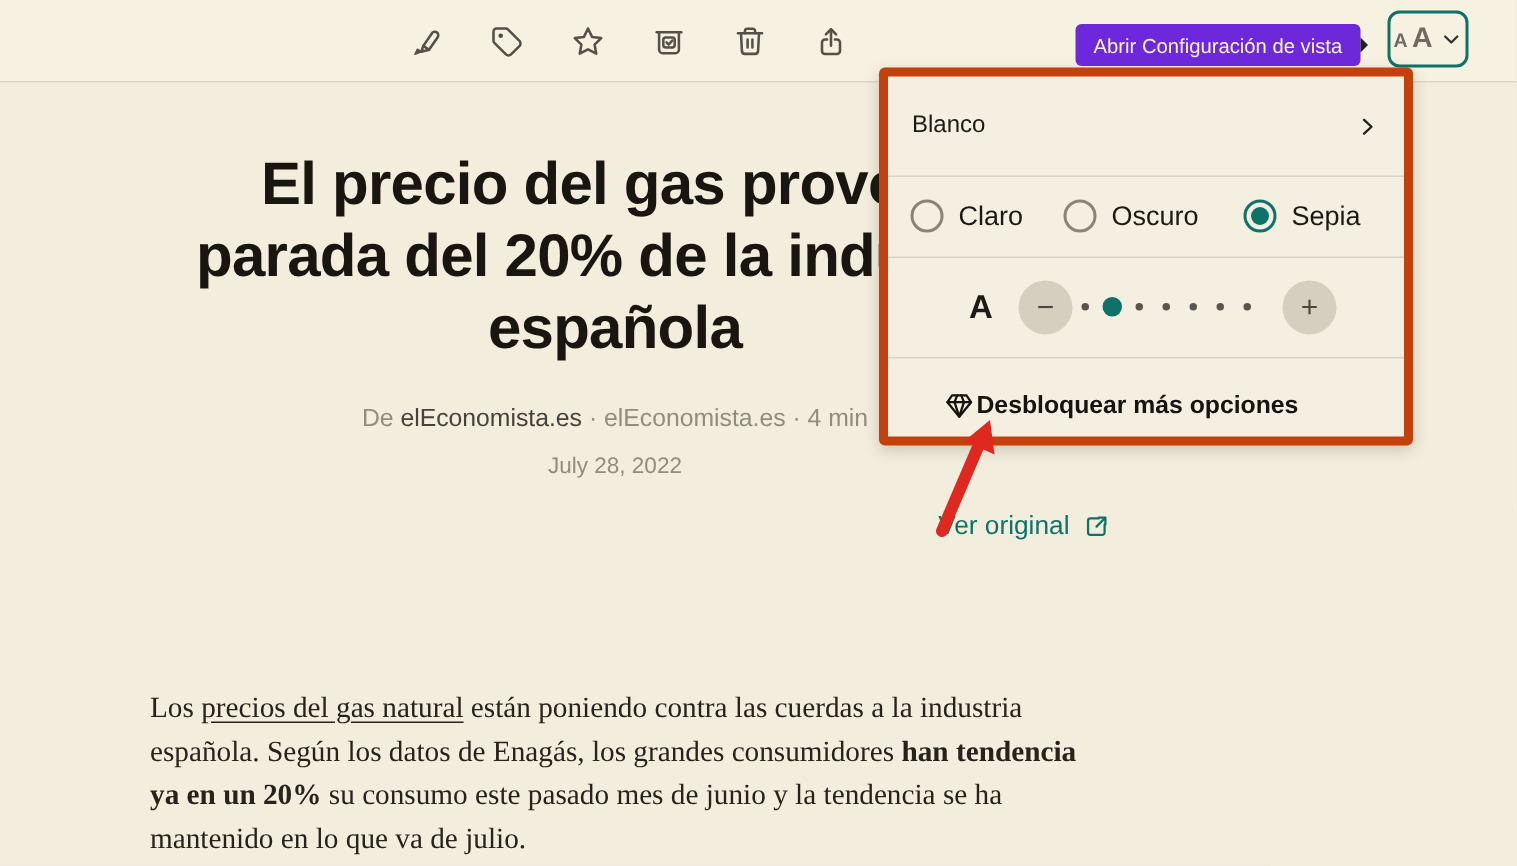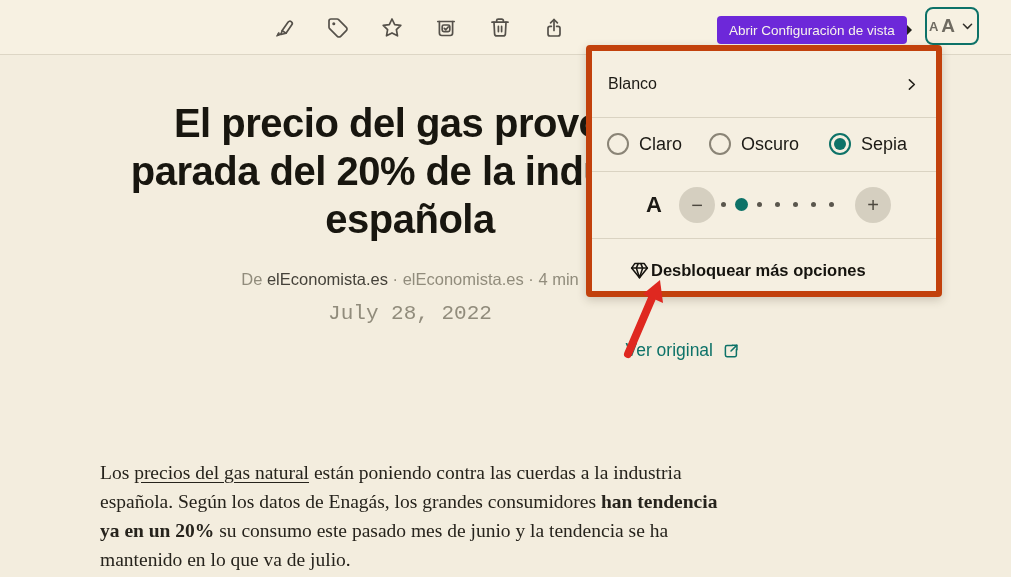--- a/index.html
+++ b/index.html
@@ -48,21 +48,21 @@
     color:#18160f; z-index:1;
   }
   .title-line { white-space:nowrap; }
   .byline {
     position:absolute; left:80px; top:270px; width:660px; text-align:center;
     font-size:16.5px; color:#918c7c; z-index:1; white-space:nowrap;
   }
   .byline .run-dark { color:#45423a; }
   .article-date {
     position:absolute; left:80px; top:302px; width:660px; text-align:center;
-    font-size:21px; color:#918c7c; z-index:1;font-family:Liberation Mono, monospace;
+    font-size:15px; color:#918c7c; z-index:1;
   }
   .view-original {
     position:absolute; left:80px; top:340px; width:660px; text-align:right; z-index:1;
   }
   .view-original a {
     display:inline-flex; align-items:center; gap:9px; text-decoration:none;
     color:var(--accent,#14806f); font-size:17.5px; cursor:pointer;
   }
   .view-original svg { width:18px; height:18px; }
   .article-body {

